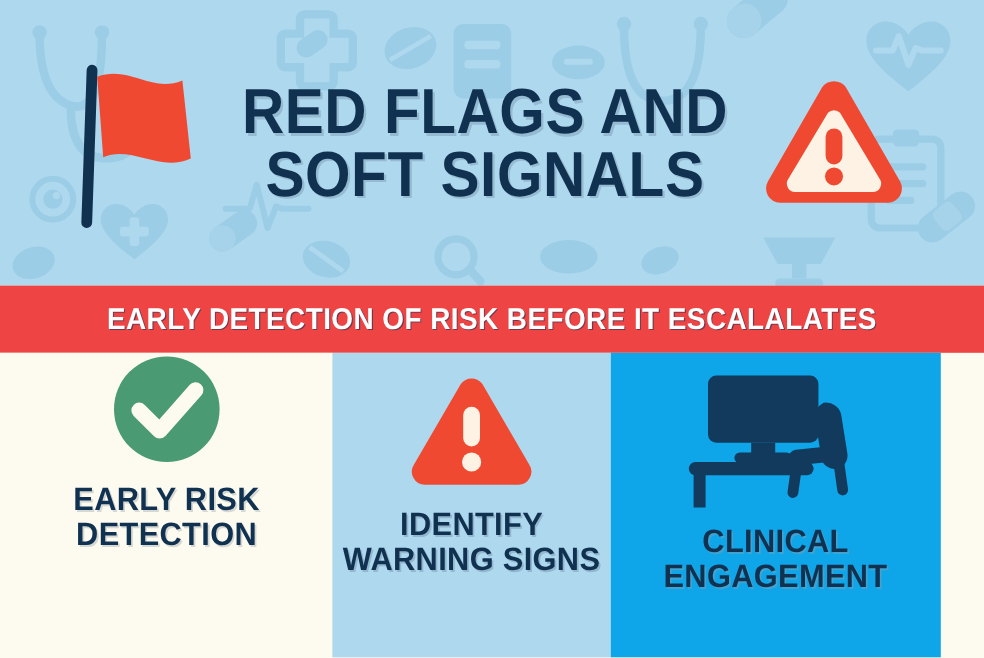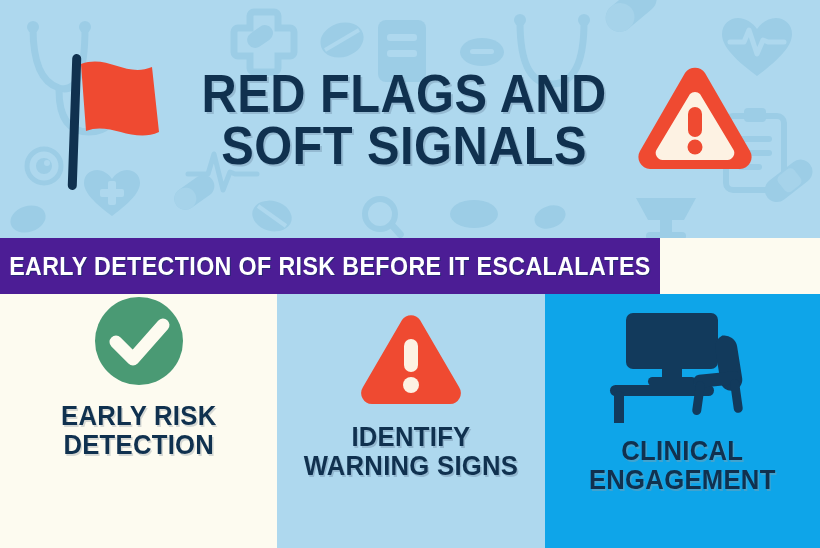--- a/index.html
+++ b/index.html
@@ -44,22 +44,22 @@
     transform:scaleX(0.92);
     white-space:nowrap;
   }
   .warn-wrap{
     position:relative;width:122px;height:112px;flex:0 0 auto;
     margin-left:10px;margin-top:4px;
   }
 
   
   .banner{
-    position:absolute;left:0;top:238px;width:660px;height:56px;
-    background:#4c1d95;
+    position:absolute;left:0;top:238px;width:820px;height:56px;
+    background:#ef4444;
     display:flex;align-items:center;justify-content:center;
   }
   .banner-text{
     font-family:"Liberation Sans", sans-serif;
     font-weight:bold;color:#ffffff;
     font-size:25px;letter-spacing:0.4px;
     transform:scaleX(0.93);
     text-shadow:1px 1px 0 rgba(10,50,85,0.55);
     white-space:nowrap;
   }
@@ -69,21 +69,21 @@
     position:absolute;left:0;top:294px;width:820px;height:254px;
     display:flex;
   }
   .panel{
     position:relative;
     display:flex;flex-direction:column;align-items:center;
     justify-content:flex-start;
     box-sizing:border-box;
   }
   .panel-1{width:277px;background:#fdfbf0;}
-  .panel-2{width:268px;background:#aed8ee;padding-top:19px;}
+  .panel-2{width:232px;background:#aed8ee;padding-top:19px;}
   .panel-3{width:275px;background:#0ea5e9;padding-top:17px;}
 
   .panel-icon{
     position:relative;flex:0 0 auto;
     display:flex;align-items:center;justify-content:center;
   }
   .panel-label{
     margin-top:14px;text-align:center;
     font-family:"Liberation Sans", sans-serif;
     font-weight:bold;color:#10314f;

